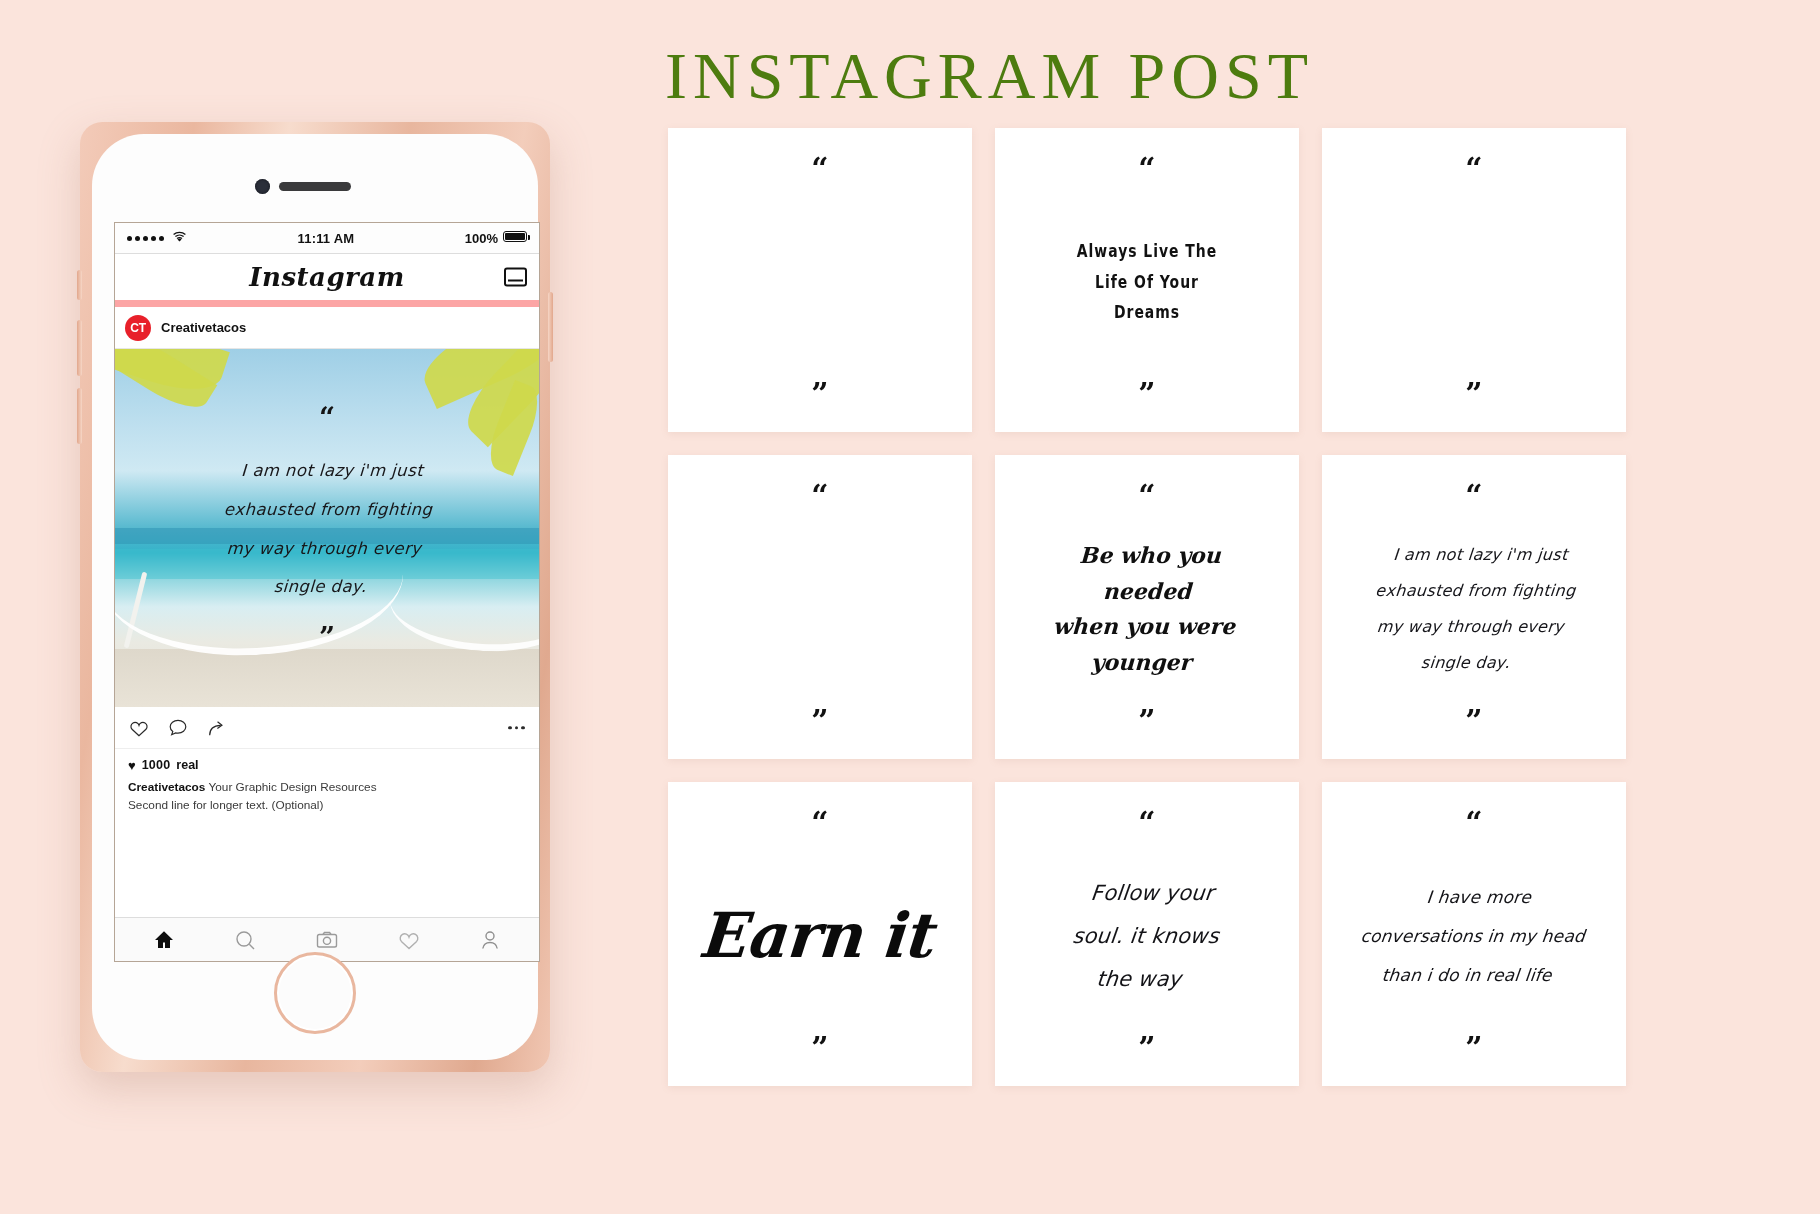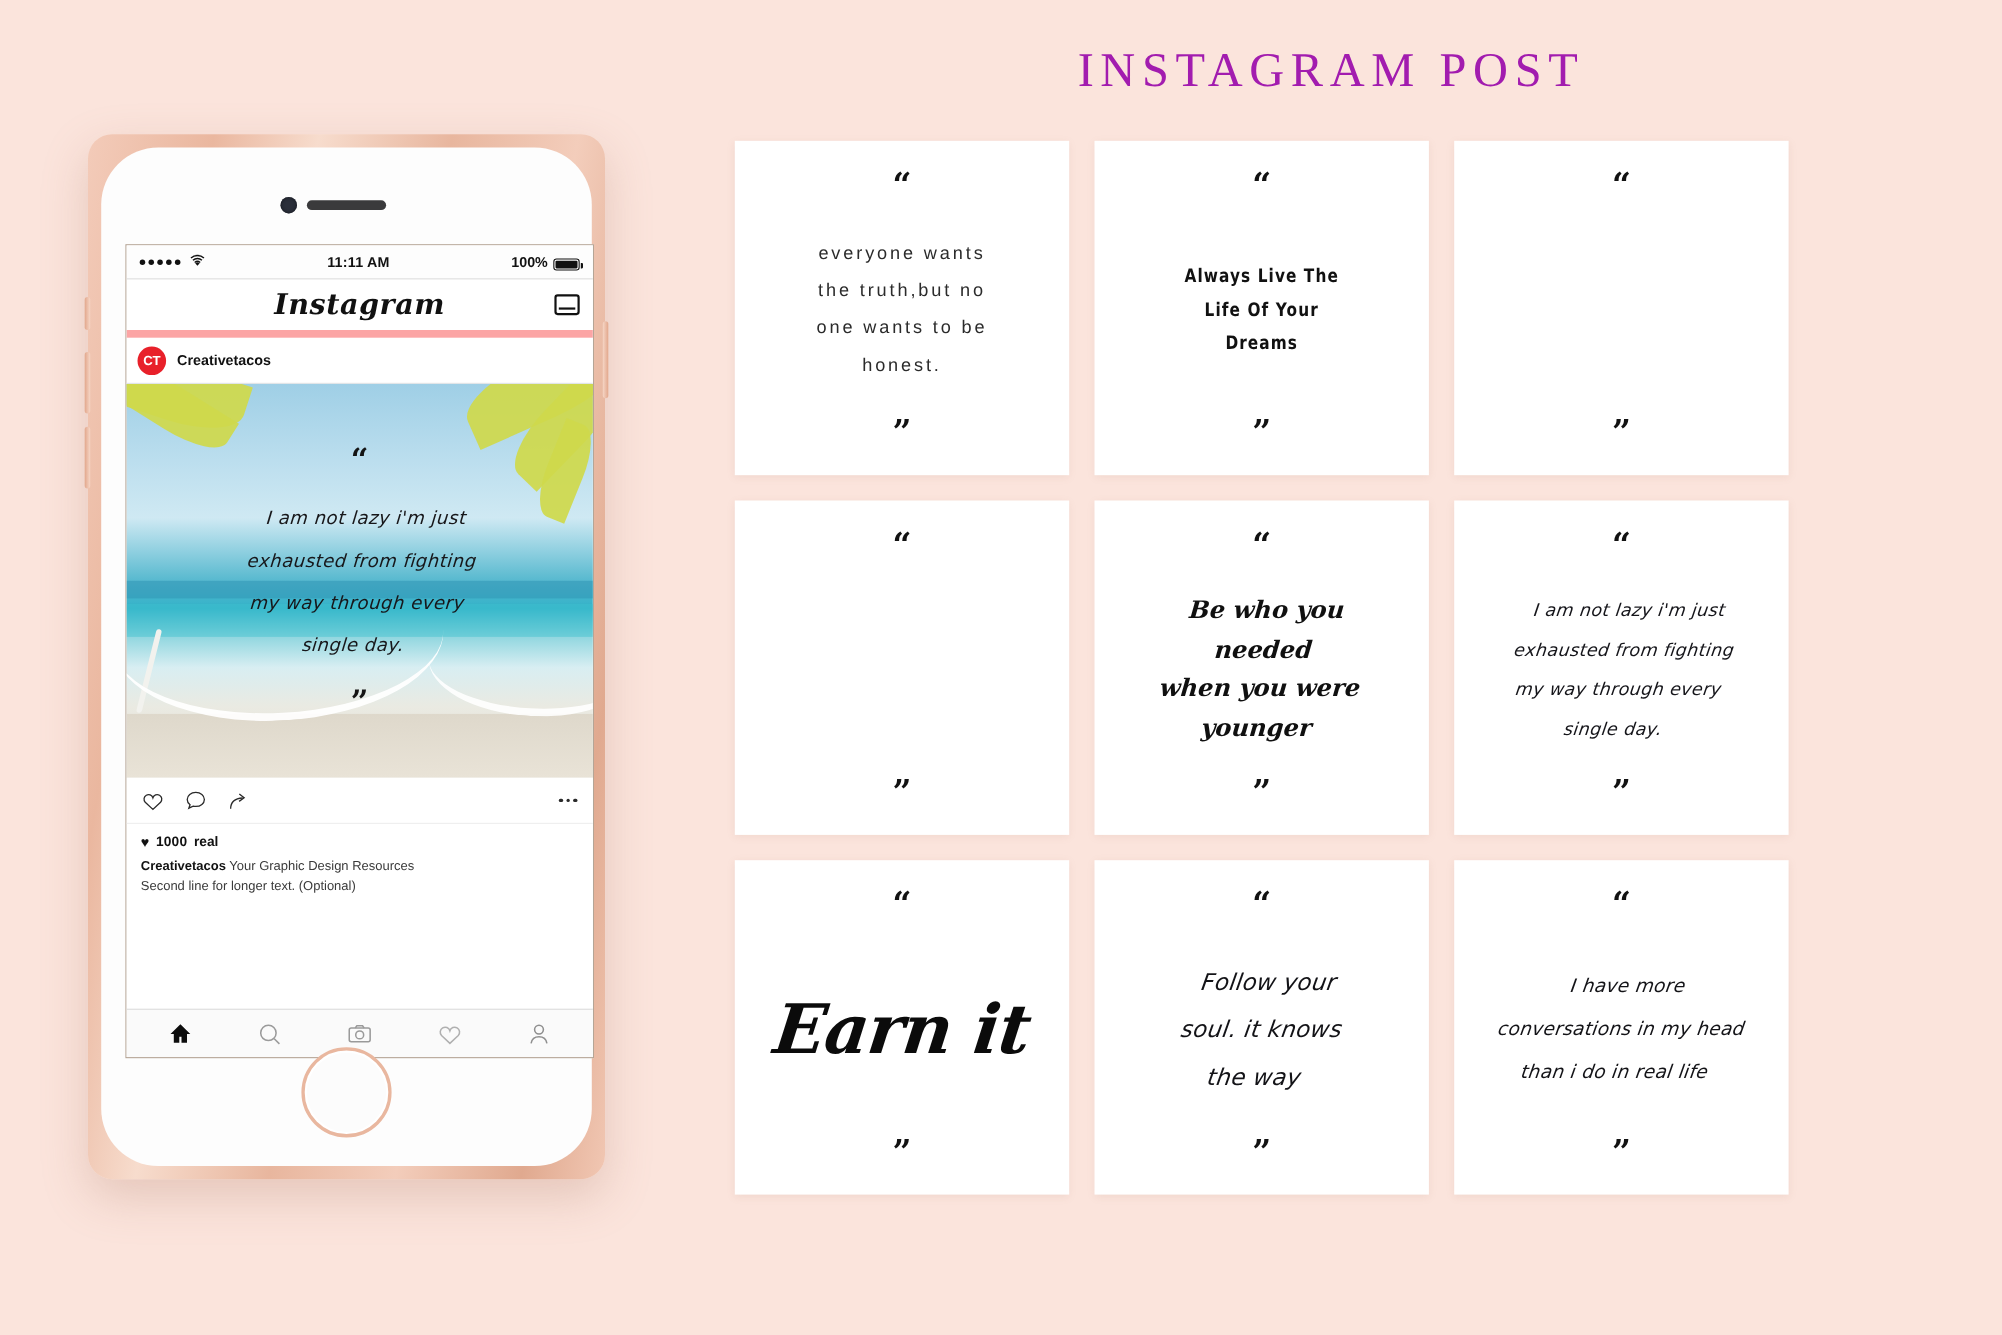--- a/index.html
+++ b/index.html
@@ -8,26 +8,25 @@
     background:#fbe4dc;
     font-family:"Liberation Sans", sans-serif;
     overflow:hidden;
     position:relative;
   }
 
   
   #page-title{
     position:absolute;
     left:665px; top:38px; width:1090px;
-    text-align:center;
     font-family:"Liberation Serif", serif;
-    font-size:44px;
+    font-size:66px;
     font-weight:400;
     letter-spacing:6px;
-    color:#a21caf;
+    color:#4d7c0f;
     white-space:nowrap;
   }
 
   
   #phone-mockup{
     position:absolute;
     left:80px; top:122px;
     width:470px; height:950px;
   }
   .phone-body{
@@ -86,21 +85,21 @@
     display:flex;align-items:center;
     padding:0 12px;
     font-size:13px;font-weight:bold;color:#111;
     background:#fdfdfd;
     box-sizing:border-box;
   }
   .sig-dots{display:flex;gap:3px;align-items:center;}
   .sig-dots i{width:5px;height:5px;border-radius:50%;background:#111;display:block;}
   .wifi-ic{margin-left:8px;font-size:13px;line-height:1;}
   .sb-time{flex:1;text-align:center;letter-spacing:.2px;}
-  .sb-right{display:flex;align-items:flex-end;gap:5px;}
+  .sb-right{display:flex;align-items:flex-start;gap:5px;}
   .batt{width:24px;height:11px;border:1.6px solid #111;border-radius:3px;position:relative;box-sizing:border-box;padding:1px;}
   .batt::after{content:"";position:absolute;right:-4px;top:3px;width:2px;height:5px;background:#111;border-radius:0 1px 1px 0;}
   .batt i{display:block;height:100%;width:100%;background:#111;border-radius:1px;}
 
   .ig-navbar{
     height:46px;flex:0 0 46px;
     border-top:1px solid #ddd;border-bottom:7px solid #fca5a5;
     display:flex;align-items:center;justify-content:center;
     position:relative;background:#fff;
   }
@@ -435,24 +434,20 @@
       </div>
       <div class="home-btn"></div>
     </div>
   </div>
 </div>
 
 <div id="quote-grid">
 
   <div class="qcard">
     <span class="qmark open">“</span>
-    <span class="qbody st-thin">everyone wants
-the truth,but no
-one wants to be
-honest.</span>
     <span class="qmark close">”</span>
   </div>
 
   <div class="qcard">
     <span class="qmark open">“</span>
     <span class="qbody st-condensed">Always Live The
 Life Of Your
 Dreams</span>
     <span class="qmark close">”</span>
   </div>

